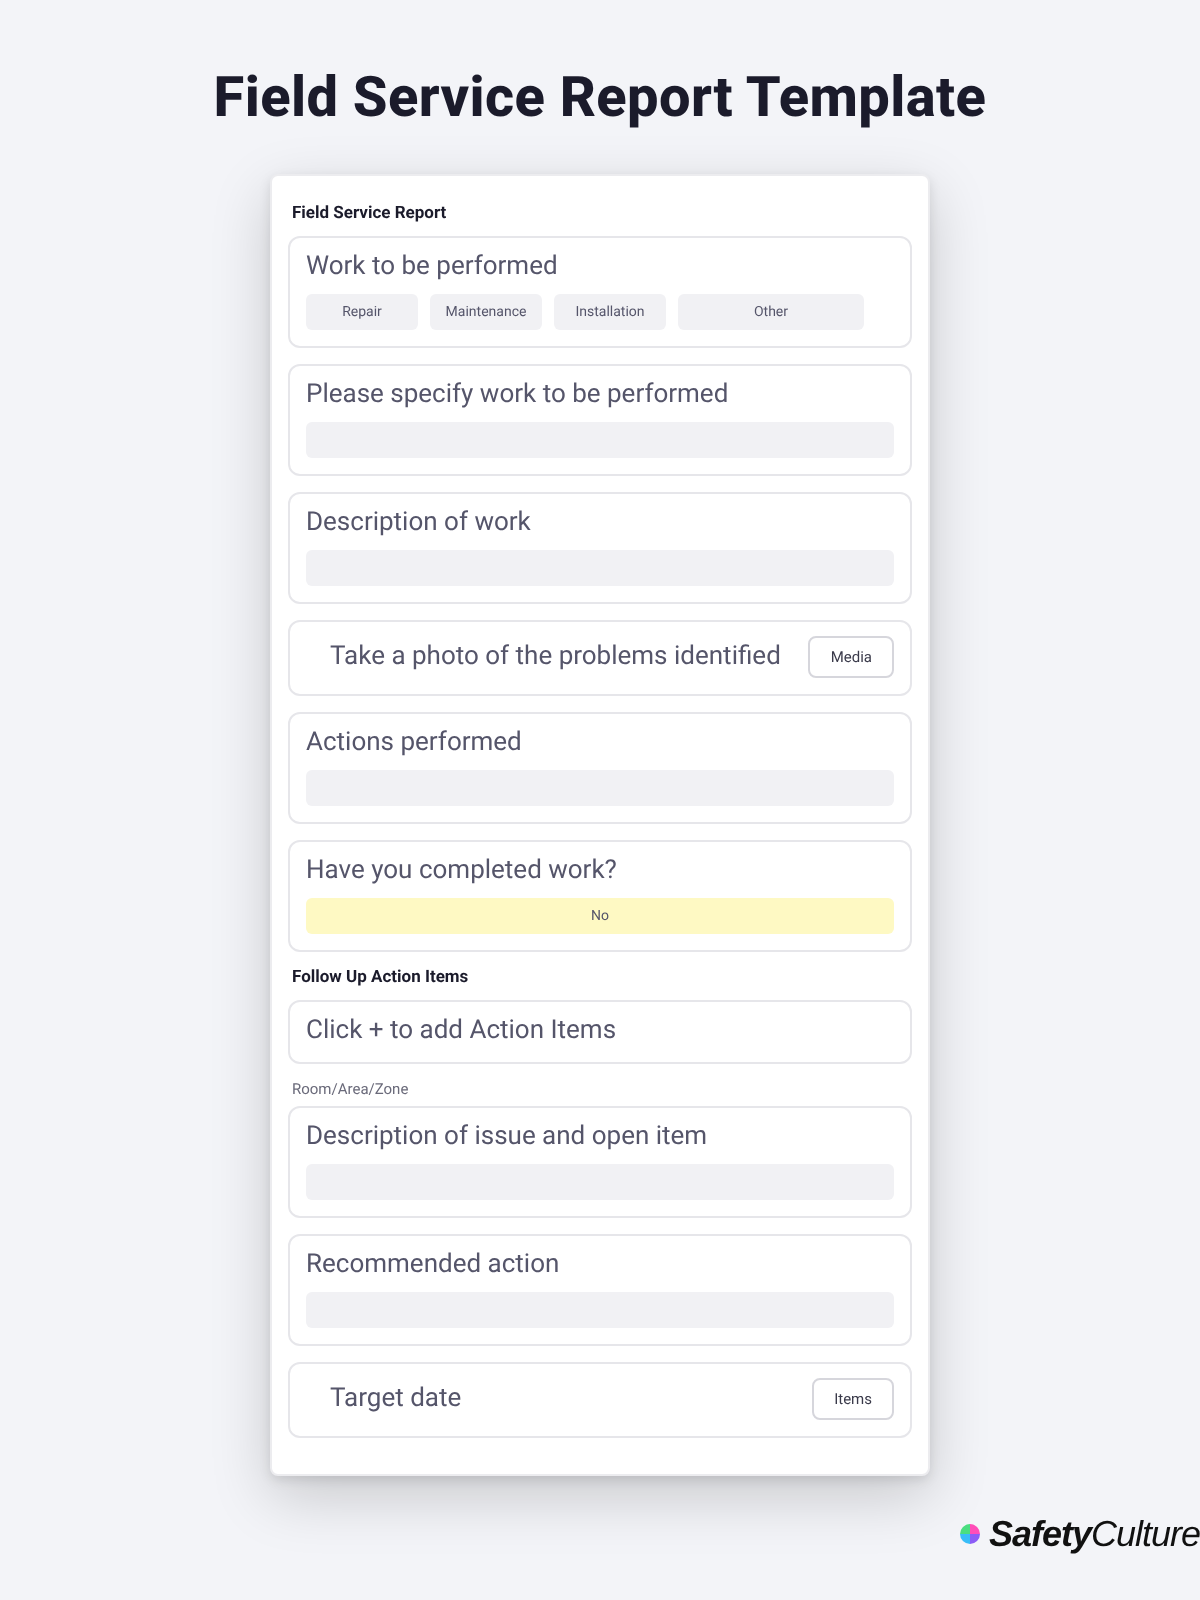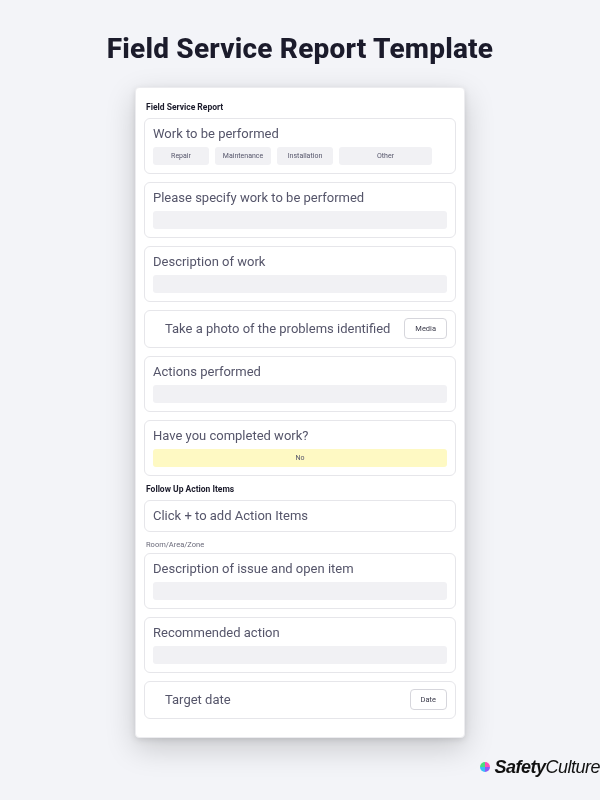--- a/index.html
+++ b/index.html
@@ -184,20 +184,20 @@
     <div class="txt-input"></div>
   </div>
 
   <div class="block">
     <div class="block-label">Recommended action</div>
     <div class="txt-input"></div>
   </div>
 
   <div class="block media-row">
     <div class="block-label">Target date</div>
-    <div class="btn-outline">Date</div>
+    <div class="btn-outline">Items</div>
   </div>
 
 </div>
 
 <div class="brand">
   <span class="brand-dot"></span><span class="safety">Safety</span><span class="culture">Culture</span>
 </div>
 
 </body></html>

